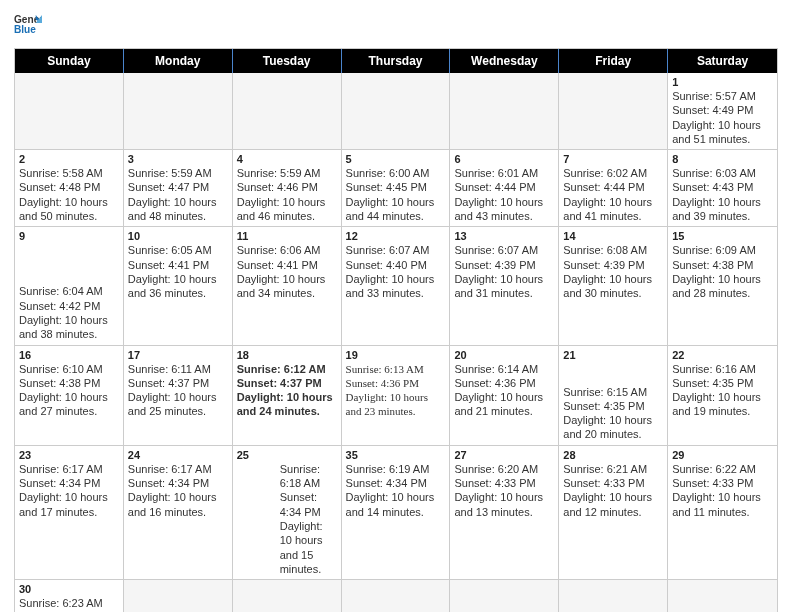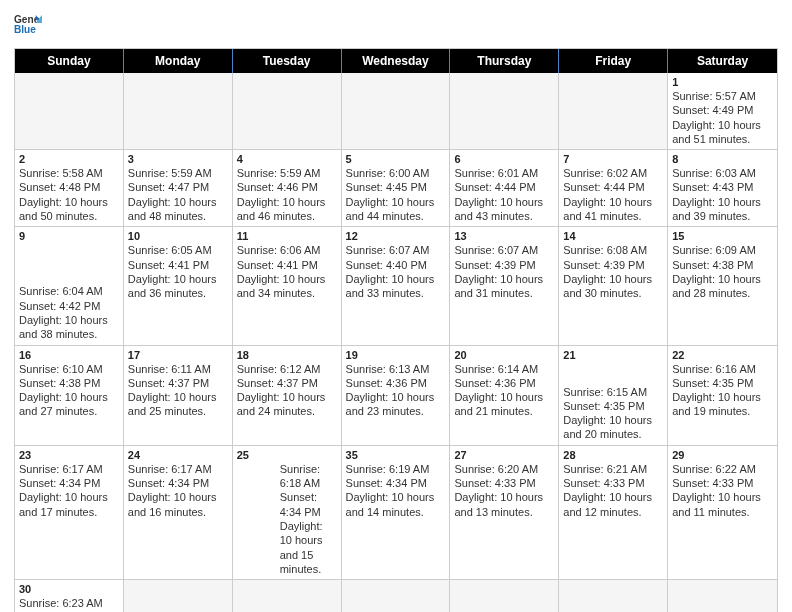--- a/index.html
+++ b/index.html
@@ -123,22 +123,22 @@
       <div class="month-title"></div>
       <div class="location-title"></div>
     </div>
   </div>
 
   <div class="calendar">
     <div class="cal-header-row" id="cal-header">
         <div class="cal-header-cell">Sunday</div>
         <div class="cal-header-cell">Monday</div>
         <div class="cal-header-cell">Tuesday</div>
+        <div class="cal-header-cell">Thursday</div>
         <div class="cal-header-cell">Wednesday</div>
-        <div class="cal-header-cell">Thursday</div>
         <div class="cal-header-cell">Friday</div>
         <div class="cal-header-cell">Saturday</div>
       </div>
     <div class="cal-body" id="cal-body">
         <div class="cal-row">
           <div class="cal-cell empty"></div>
           <div class="cal-cell empty"></div>
           <div class="cal-cell empty"></div>
           <div class="cal-cell empty"></div>
           <div class="cal-cell empty"></div>
@@ -246,27 +246,27 @@
 Daylight: 10 hours and 27 minutes.</div>
           </div>
           <div class="cal-cell">
             <div class="day-num">17</div>
             <div class="cell-text" style="white-space: pre-line;">Sunrise: 6:11 AM
 Sunset: 4:37 PM
 Daylight: 10 hours and 25 minutes.</div>
           </div>
           <div class="cal-cell">
             <div class="day-num">18</div>
-            <div class="cell-text" style="white-space: pre-line;">Sunrise: 6:12 AM
+            <div class="cell-text" style="white-space: pre-line; font-weight: bold;">Sunrise: 6:12 AM
 Sunset: 4:37 PM
 Daylight: 10 hours and 24 minutes.</div>
           </div>
           <div class="cal-cell">
             <div class="day-num">19</div>
-            <div class="cell-text" style="white-space: pre-line;">Sunrise: 6:13 AM
+            <div class="cell-text" style="white-space: pre-line; font-family: Liberation Serif, serif;">Sunrise: 6:13 AM
 Sunset: 4:36 PM
 Daylight: 10 hours and 23 minutes.</div>
           </div>
           <div class="cal-cell">
             <div class="day-num">20</div>
             <div class="cell-text" style="white-space: pre-line;">Sunrise: 6:14 AM
 Sunset: 4:36 PM
 Daylight: 10 hours and 21 minutes.</div>
           </div>
           <div class="cal-cell">

